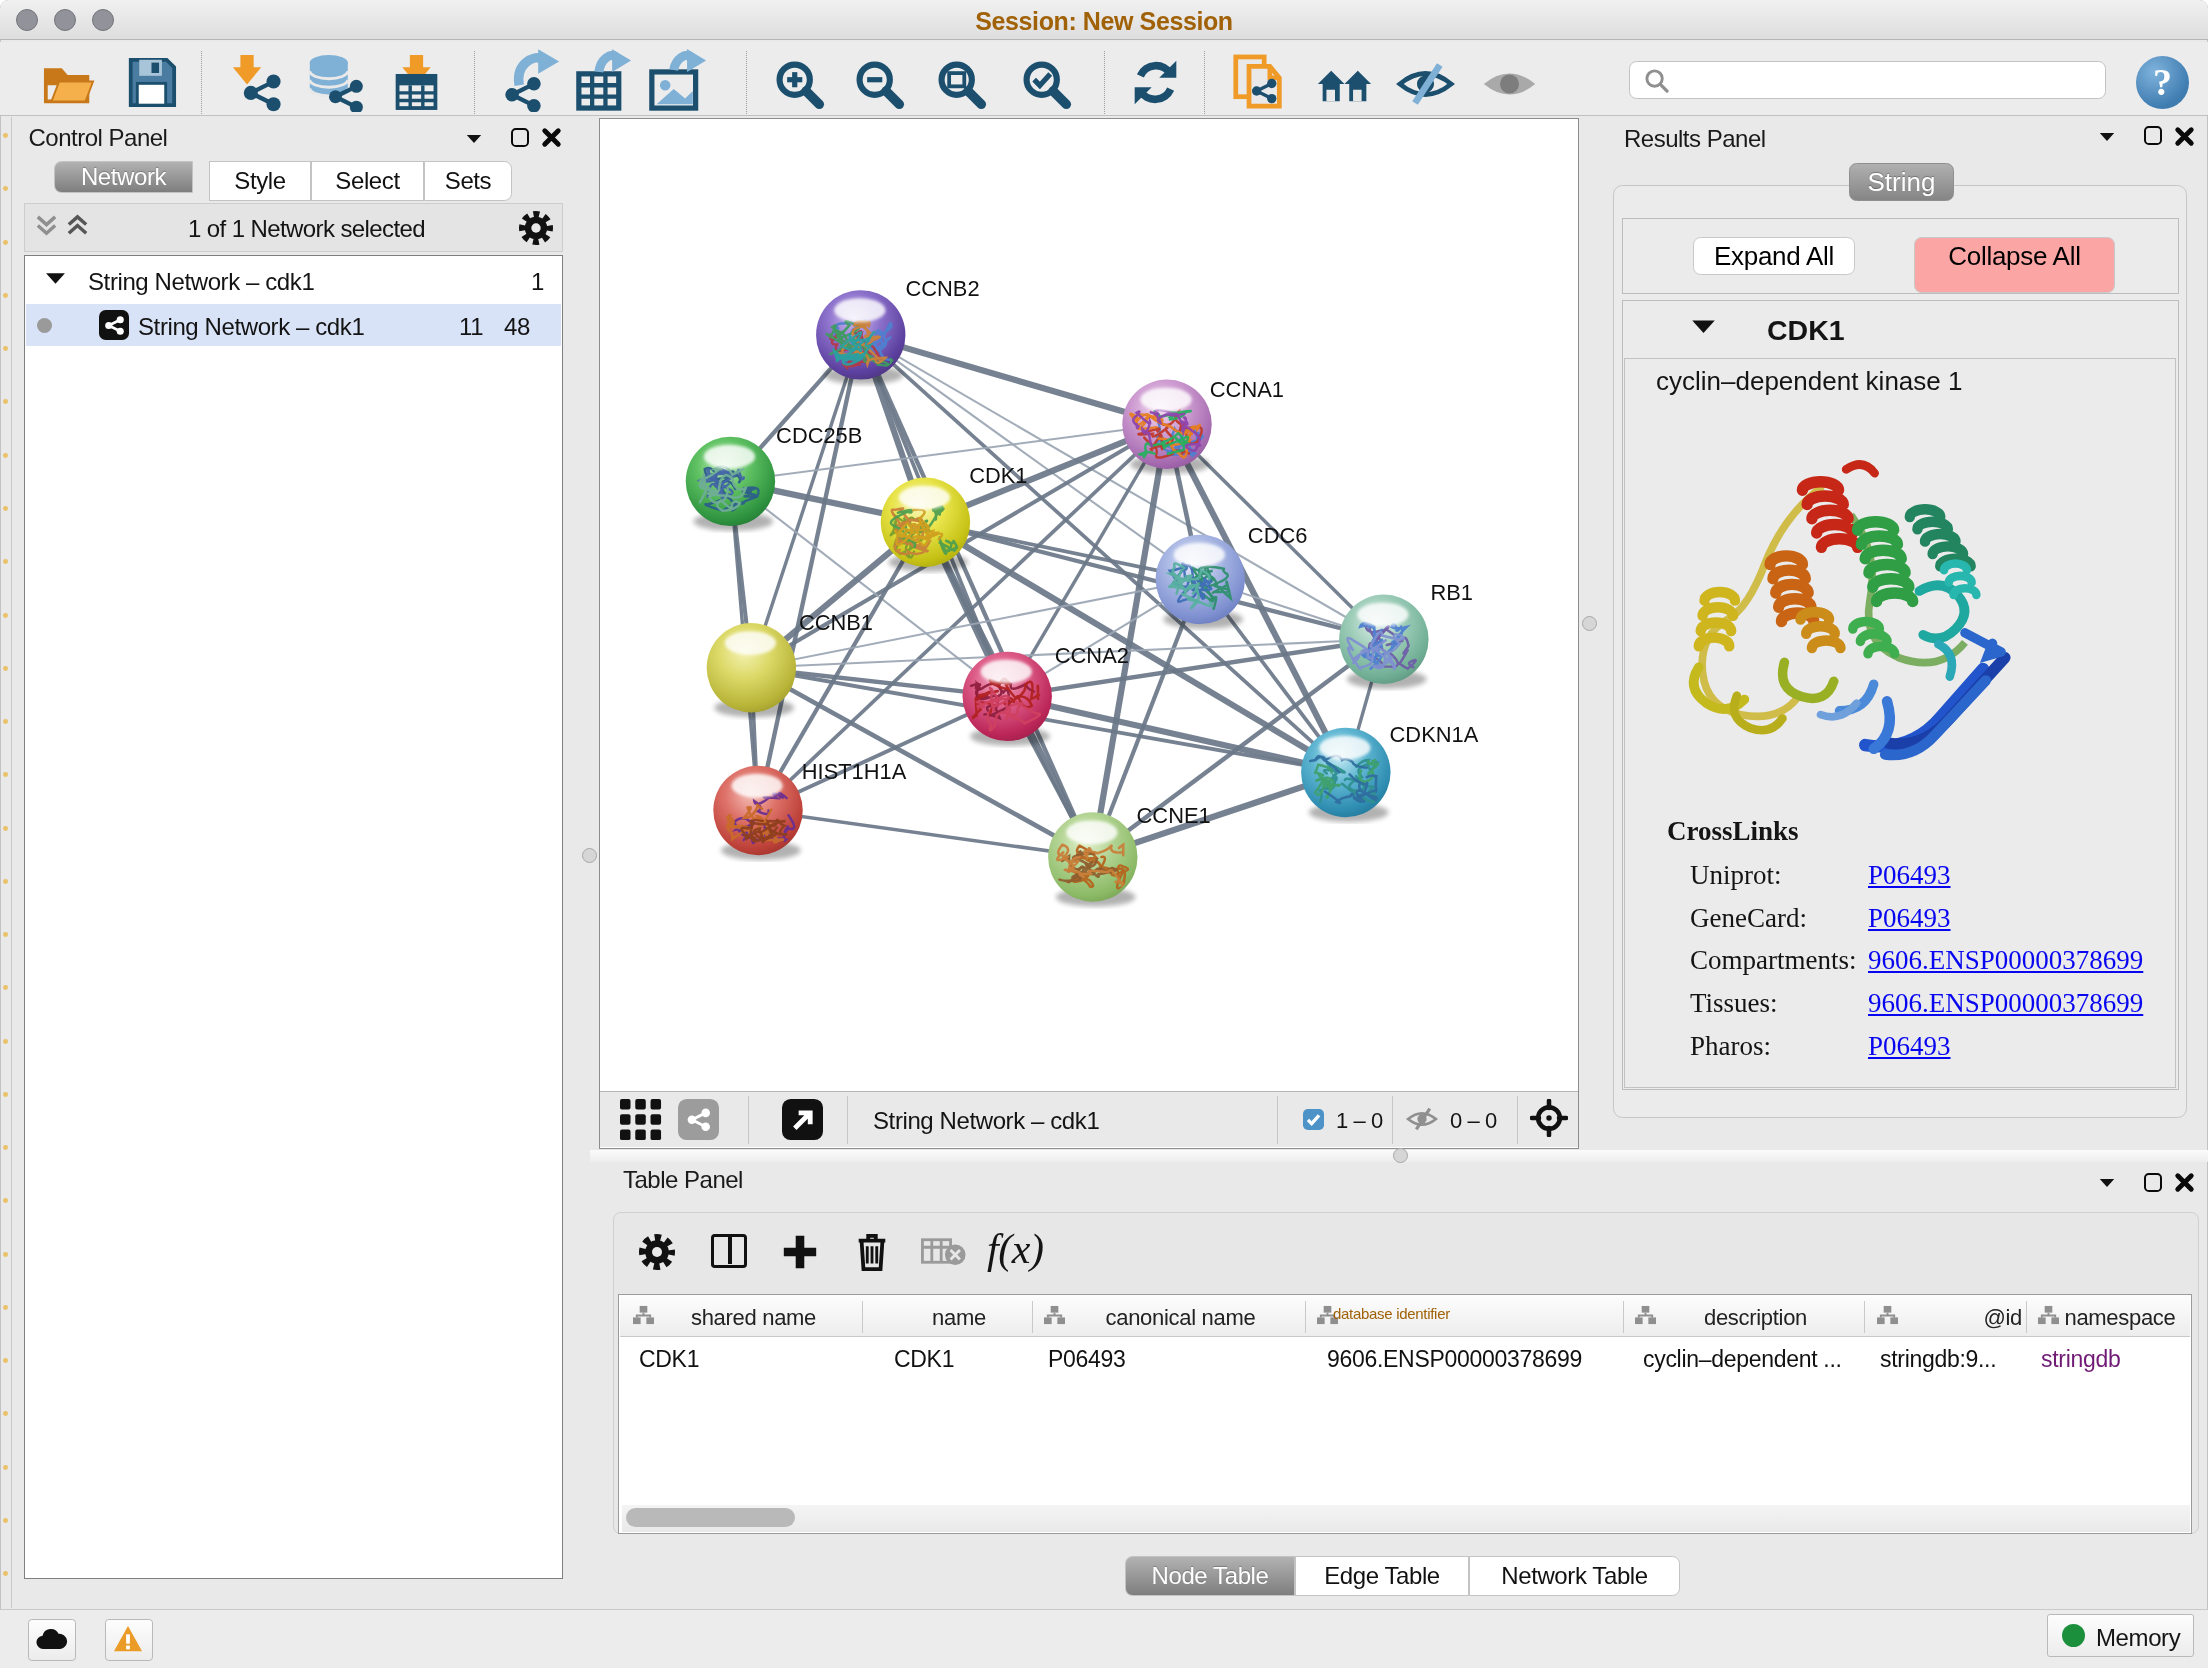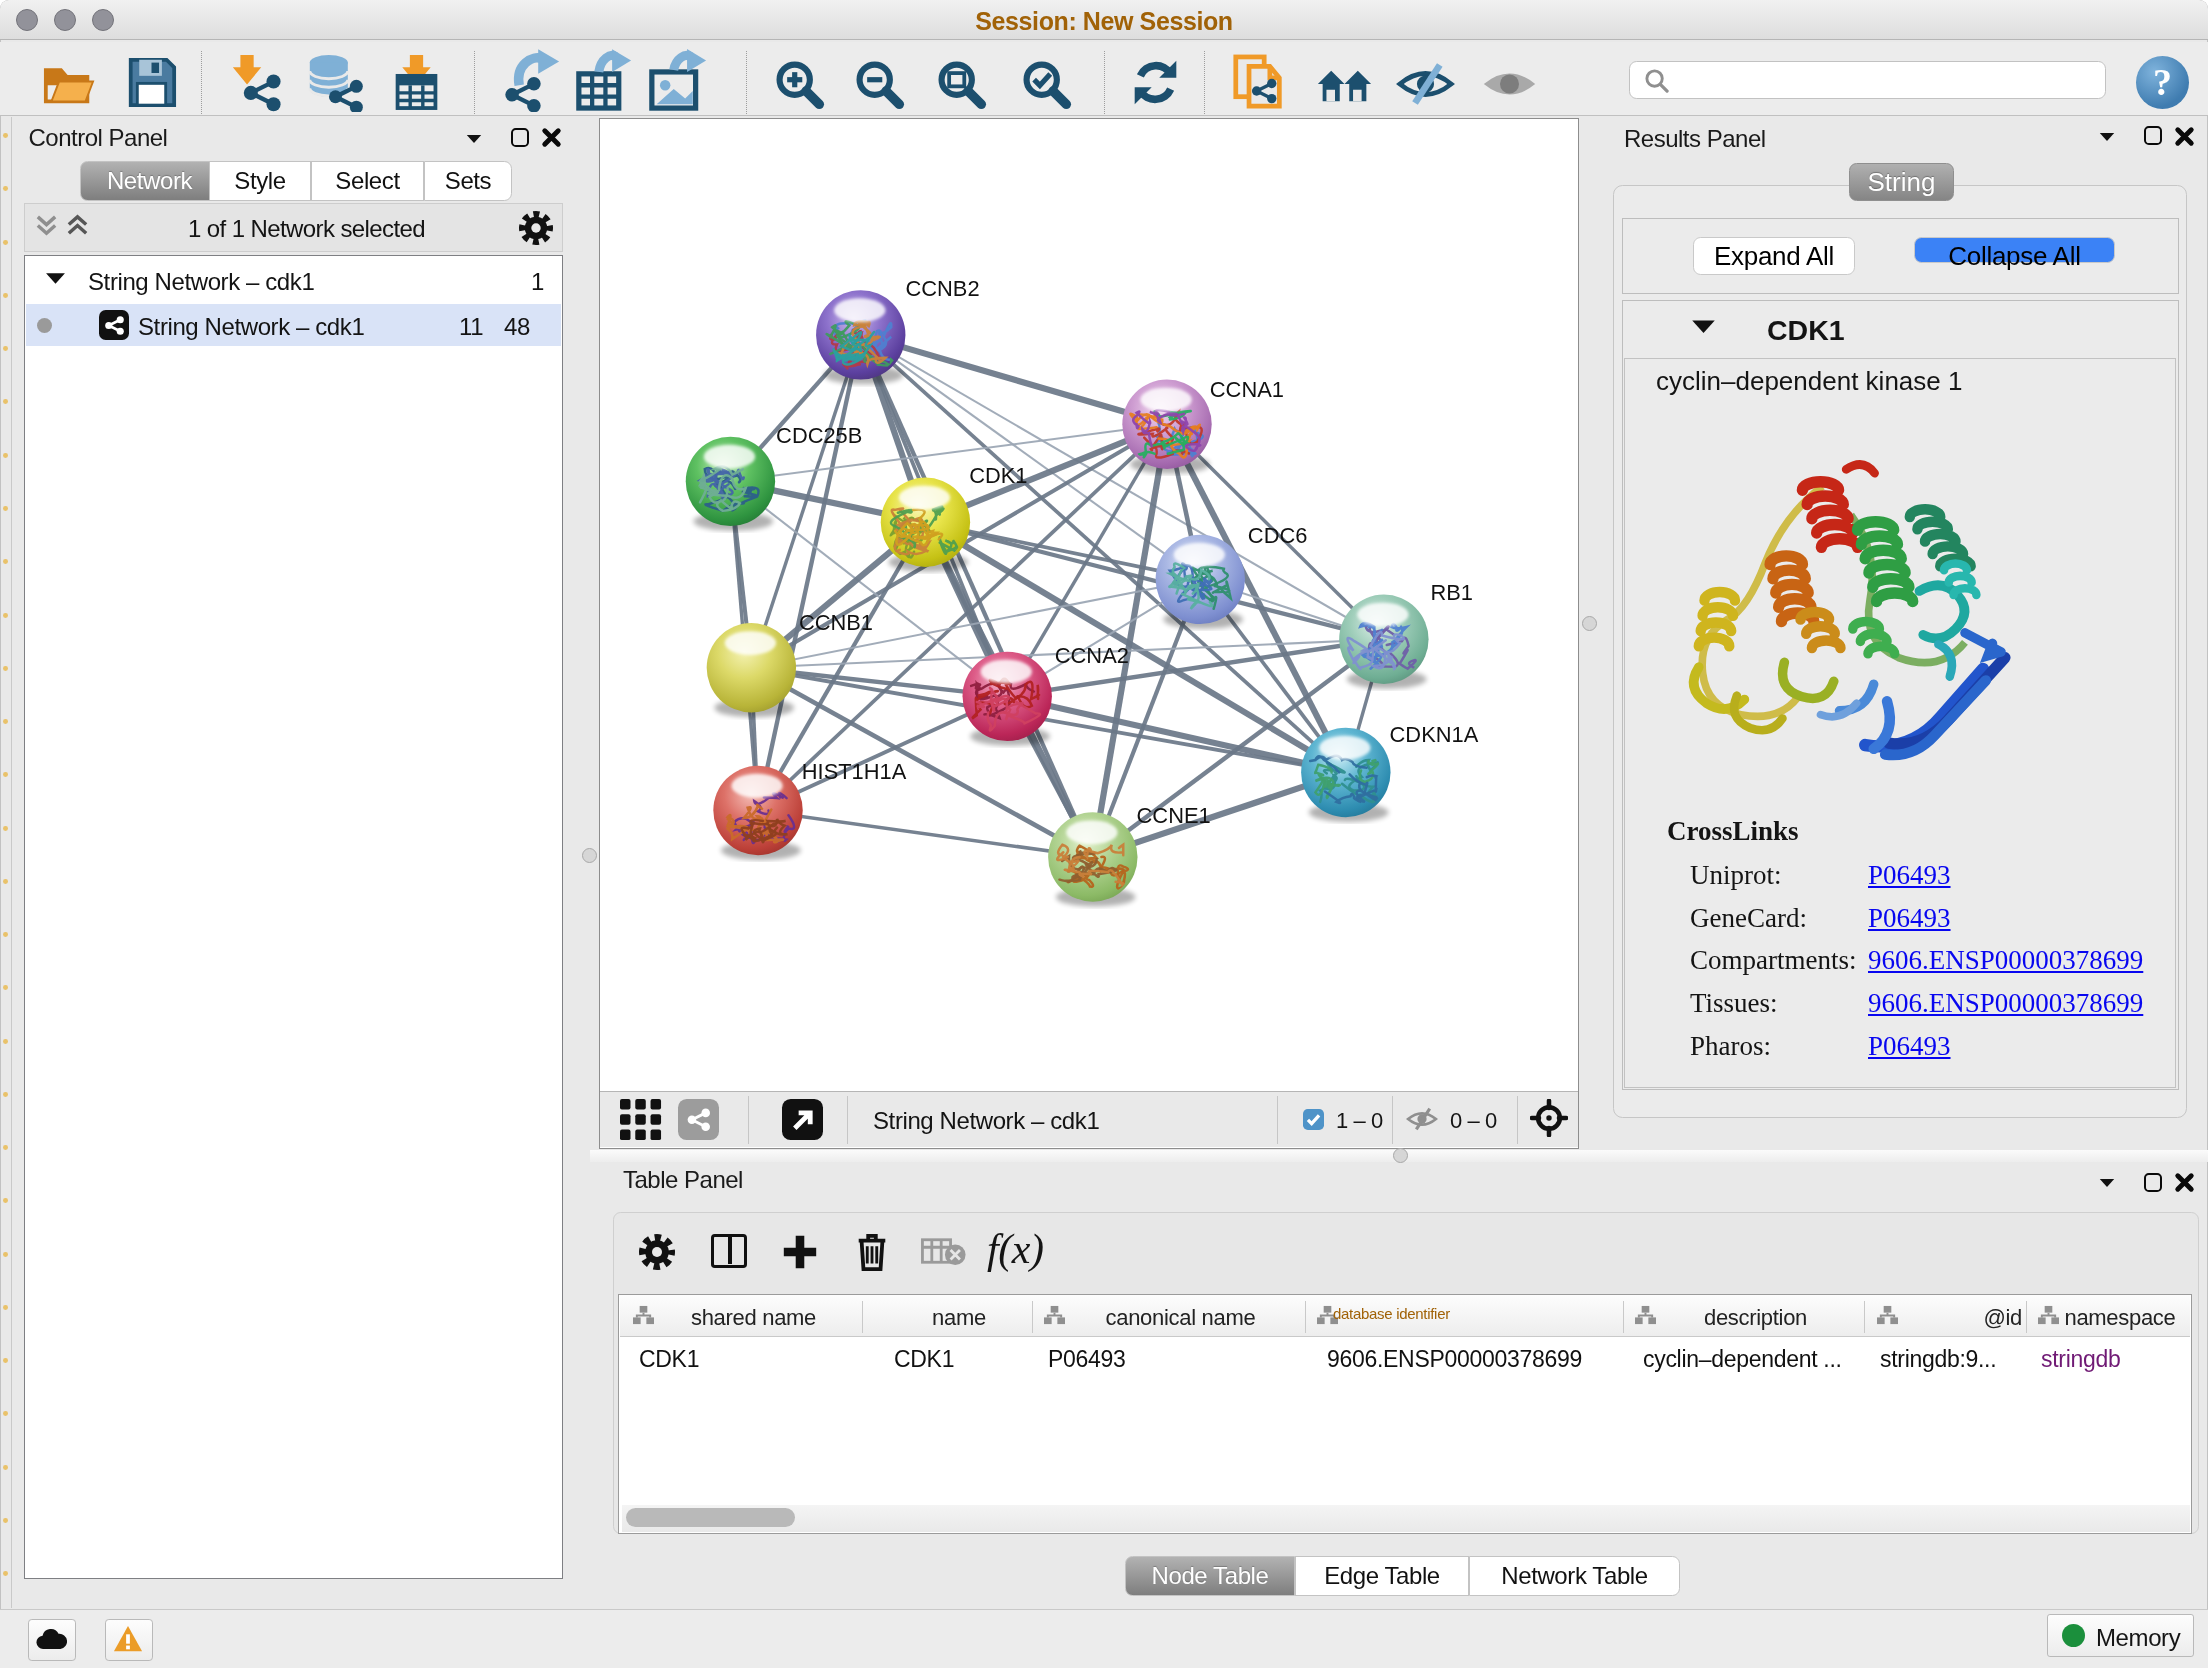--- a/index.html
+++ b/index.html
@@ -189,21 +189,21 @@
     <div style="position:absolute;left:1104px;top:51px;height:63px;border-left:1.9px dotted #9d9d9d"></div>
     <div style="position:absolute;left:1204px;top:51px;height:63px;border-left:1.9px dotted #9d9d9d"></div>
     <div class="ptitle" style="left:28.5px;top:124px">Control Panel</div>
     <svg style="position:absolute;left:466px;top:134px" width="16" height="10" viewBox="0 0 20 12">
       <path d="M1 1 h18 L10 11 Z" fill="#111"></path>
     </svg>
     <div style="position:absolute;left:511px;top:128px;width:18px;height:19px;border:2.9px solid #0a0a0a;border-radius:4.8px"></div>
     <svg style="position:absolute;left:541px;top:127px" width="21" height="21" viewBox="0 0 28 28">
       <path d="M5 5 L23 23 M23 5 L5 23" stroke="#0a0a0a" stroke-width="6.5" stroke-linecap="round"></path>
     </svg>
-    <div class="tabbtn tabsel" style="left:80px;top:161px;width:139px;height:40px;border-radius:7.6px 0 0 7.6px;">Network</div>
+    <div class="tabbtn tabsel" style="left:54px;top:161px;width:139px;height:32px;border-radius:7.6px 0 0 7.6px;">Network</div>
     <div class="tabbtn " style="left:209px;top:161px;width:102px;height:40px;">Style</div>
     <div class="tabbtn " style="left:311px;top:161px;width:113px;height:40px;">Select</div>
     <div class="tabbtn " style="left:424px;top:161px;width:88px;height:40px;border-radius:0 7.6px 7.6px 0;">Sets</div>
     <div class="abs" style="left:24px;top:203px;width:539px;height:49px;background:#e4e4e4;border:1px solid #cdcdcd"></div>
     <svg class="abs" style="left:34px;top:213px" width="25" height="27" viewBox="0 0 26 28">
       <path d="M4 4 l9 8 l9 -8 M4 13 l9 8 l9 -8" fill="none" stroke="#8f8f8f" stroke-width="3.6"></path>
     </svg>
     <svg class="abs" style="left:65px;top:213px" width="25" height="27" viewBox="0 0 26 28">
       <path d="M4 12 l9 -8 l9 8 M4 21 l9 -8 l9 8" fill="none" stroke="#565656" stroke-width="3.6"></path>
     </svg>
@@ -615,21 +615,21 @@
       <path d="M1 1 h18 L10 11 Z" fill="#111"></path>
     </svg>
     <div style="position:absolute;left:2144px;top:126px;width:18px;height:19px;border:2.9px solid #0a0a0a;border-radius:4.8px"></div>
     <svg style="position:absolute;left:2174px;top:126px" width="21" height="21" viewBox="0 0 28 28">
       <path d="M5 5 L23 23 M23 5 L5 23" stroke="#0a0a0a" stroke-width="6.5" stroke-linecap="round"></path>
     </svg>
     <div class="abs" style="left:1613px;top:185px;width:574px;height:933px;background:#ebebeb;border:1.9px solid #c6c6c6;border-radius:9.5px"></div>
     <div class="abs" style="left:1849px;top:163px;width:105px;height:38px;border-radius:7.6px;background:linear-gradient(#b0b0b0,#858585);border:1px solid #8f8f8f;color:#fff;font-size:26px;text-align:center;line-height:36px;text-shadow:0 -1px 1px rgba(0,0,0,0.3)">String</div>
     <div class="abs" style="left:1622px;top:218px;width:557px;height:76px;border:1.9px solid #bdbdbd"></div>
     <div class="abs" style="left:1693px;top:237px;width:162px;height:38px;background:#fff;border:1px solid #c9c9c9;border-radius:7.6px;font-size:26px;text-align:center;line-height:36px;letter-spacing:-0.3px">Expand All</div>
-    <div class="abs" style="left:1914px;top:237px;width:201px;height:26px;background:#3b82f6;border:1px solid #c9c9c9;border-radius:7.6px;font-size:26px;text-align:center;line-height:36px;letter-spacing:-0.3px">Collapse All</div>
+    <div class="abs" style="left:1914px;top:237px;width:201px;height:56px;background:#fca5a5;border:1px solid #c9c9c9;border-radius:7.6px;font-size:26px;text-align:center;line-height:36px;letter-spacing:-0.3px">Collapse All</div>
     <div class="abs" style="left:1622px;top:300px;width:557px;height:790px;border:1.9px solid #bdbdbd"></div>
     <svg style="position:absolute;left:1691px;top:319px" width="25" height="15.3" viewBox="0 0 20 12">
       <path d="M1 1 h18 L10 11 Z" fill="#111"></path>
     </svg>
     <div class="rowtext" style="left:1767px;top:314px;font-weight:bold;font-size:28.5px;letter-spacing:0">CDK1</div>
     <div class="abs" style="left:1624px;top:358px;width:552px;height:730px;border:1px solid #c2c2c2"></div>
     <div class="rowtext" style="left:1656px;top:366px;font-size:26px;letter-spacing:0">cyclin–dependent kinase 1</div>
     <svg style="position:absolute;left:1670px;top:458px" width="358" height="307" viewBox="0 0 376 323">
       <path d="M160 30 q-40 30 -60 80 q-18 48 -40 60 q-30 18 -26 56 q4 36 40 44 q40 8 60 -18" fill="none" stroke="#c8b020" stroke-width="8" opacity="0.8"></path>
       <path d="M190 60 q30 40 20 90 q-8 44 30 60 q44 16 70 -16" fill="none" stroke="#5f9f3f" stroke-width="8" opacity="0.8"></path>

